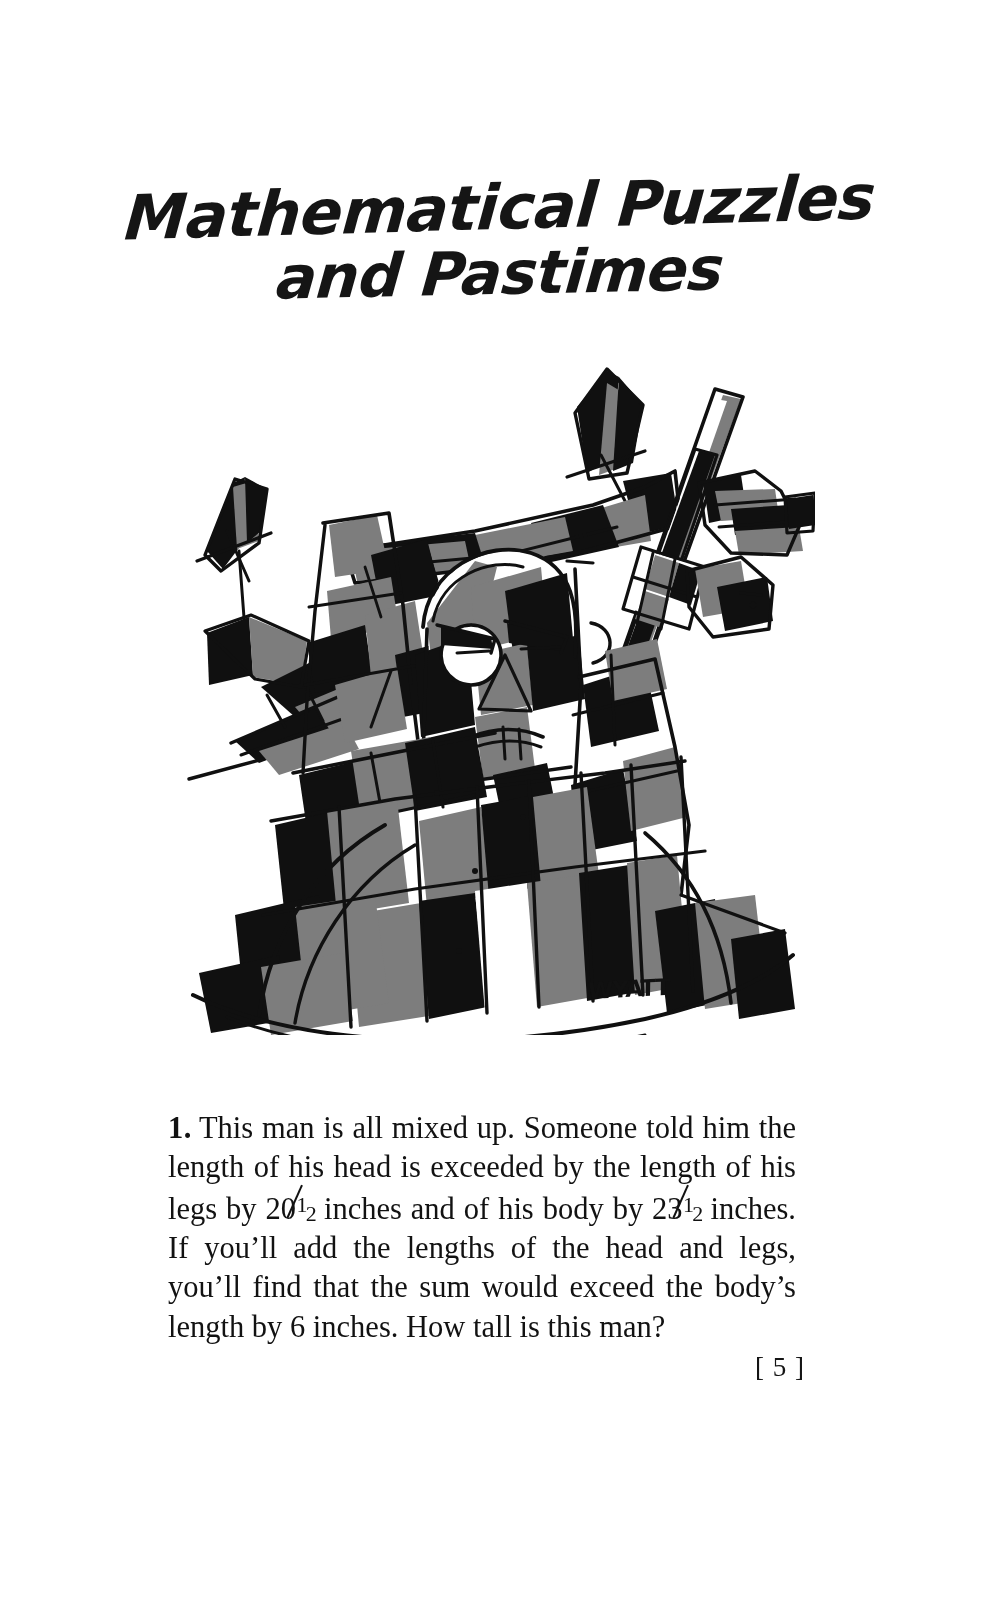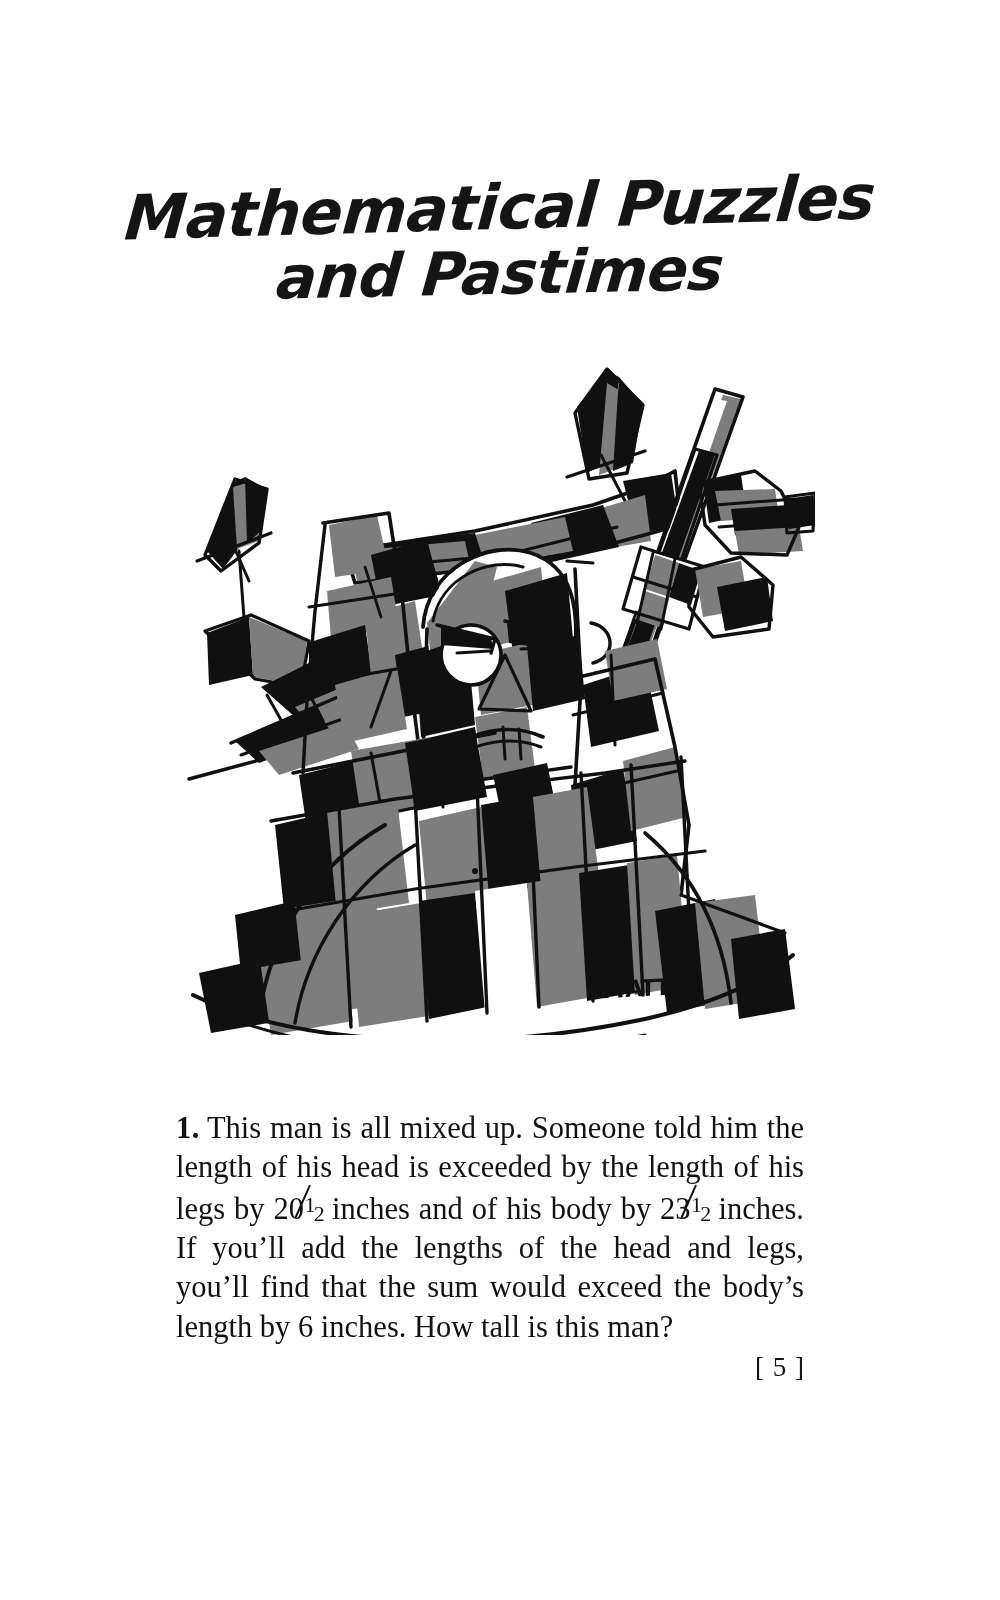--- a/index.html
+++ b/index.html
@@ -69,21 +69,21 @@
     font-size: 23px;
     letter-spacing: -1.2px;
     color: #111;
     transform: rotate(-3deg) skewX(-4deg);
     transform-origin: left center;
   }
 
   
   .body-text {
     position: absolute;
-    left: 176px;
+    left: 168px;
     top: 1078px;
     width: 628px;
     font-size: 30.5px;
     line-height: 39.5px;
     text-align: justify;
     text-justify: inter-word;
     color: #121212;
   }
   .body-text .num {
     font-weight: 700;

